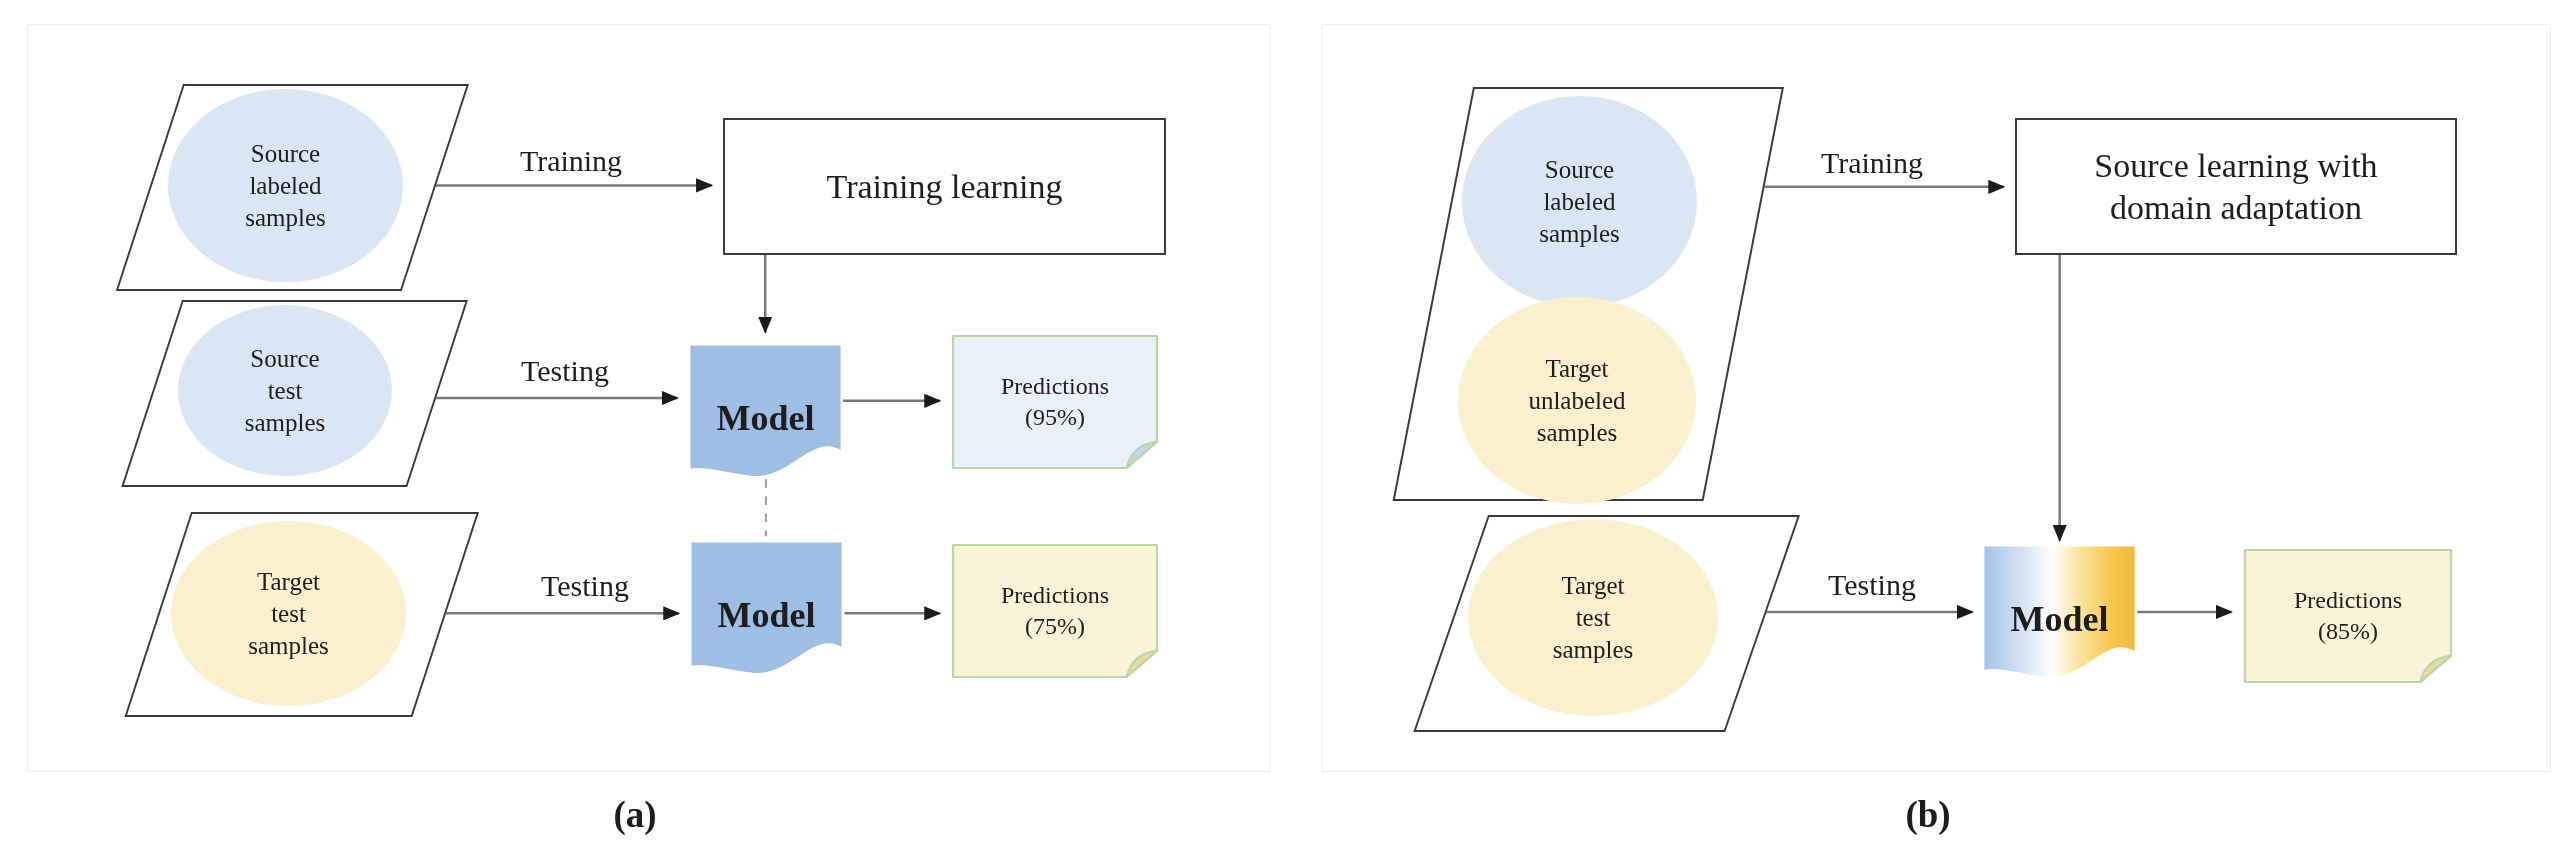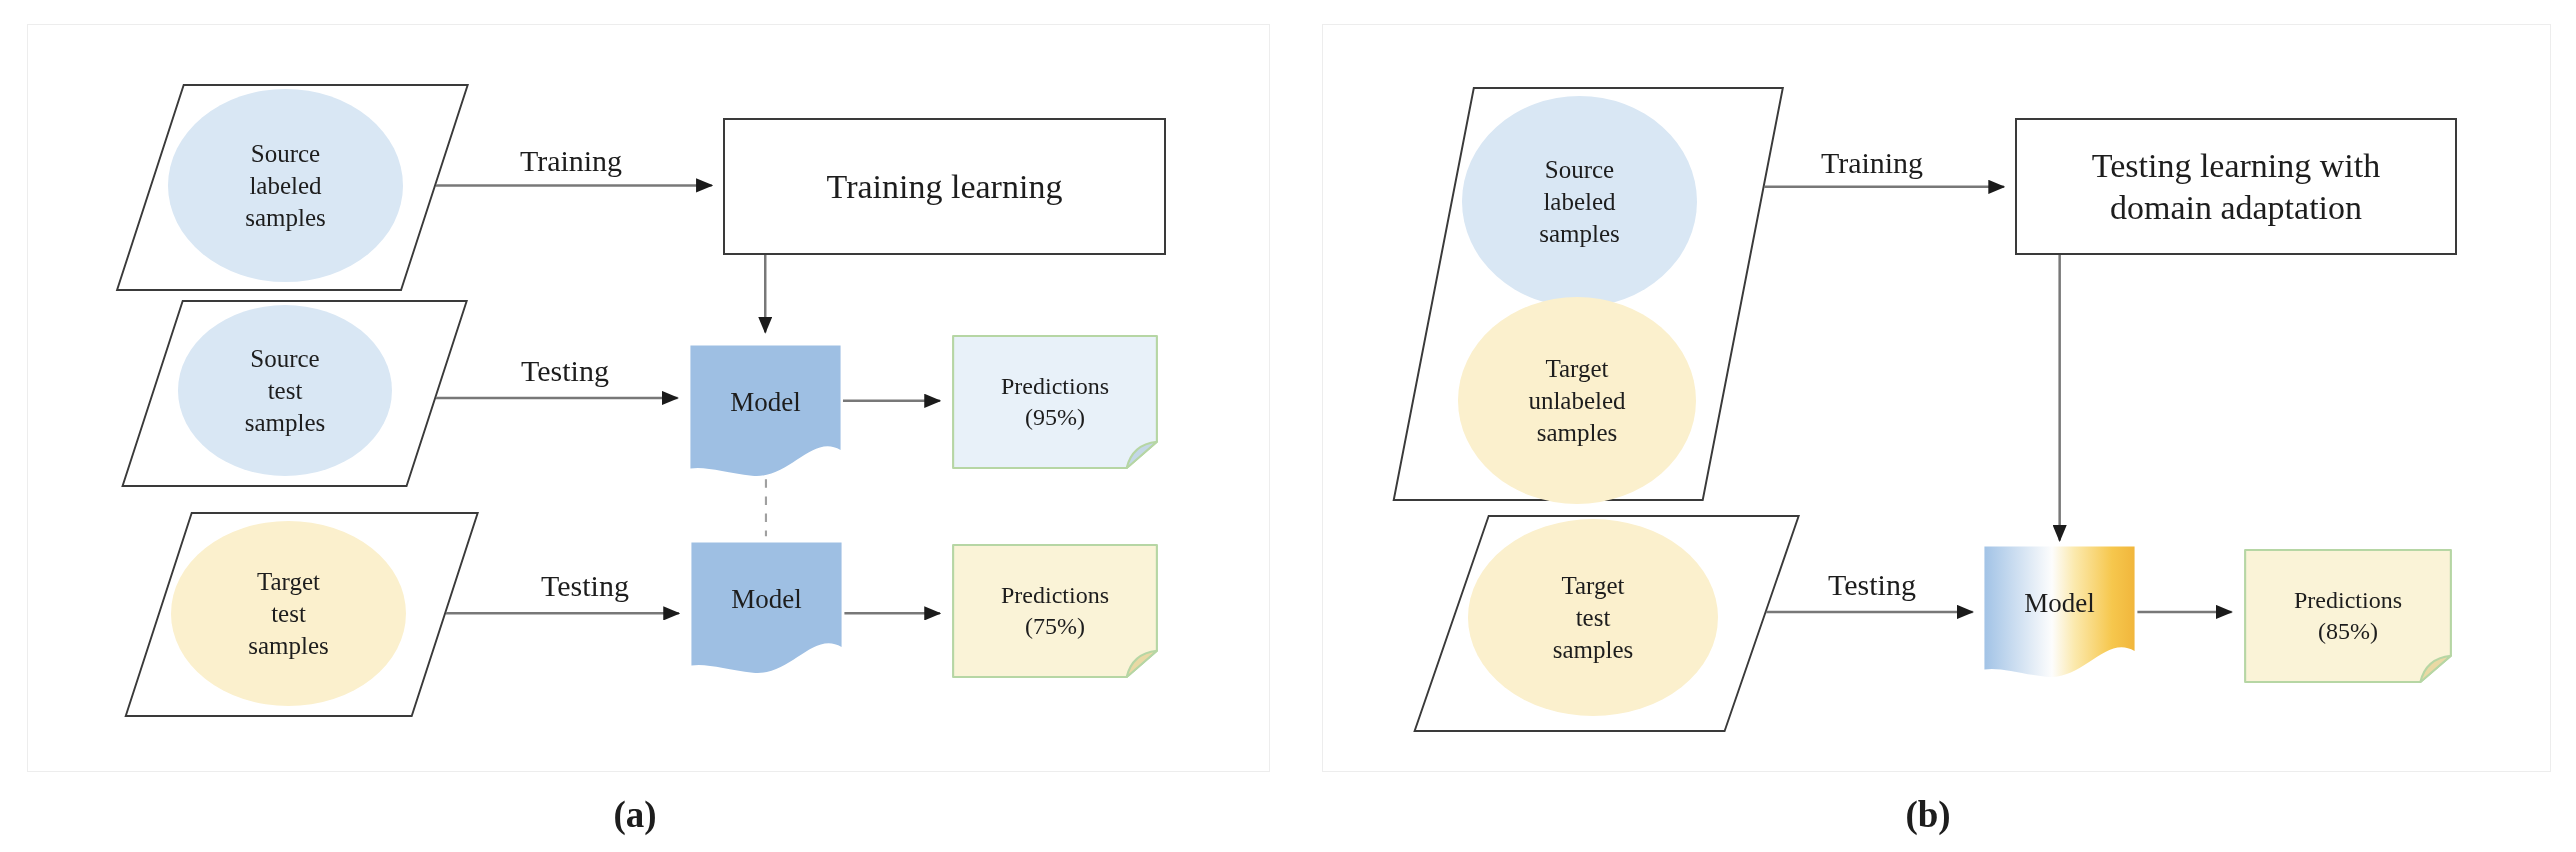--- a/index.html
+++ b/index.html
@@ -27,22 +27,23 @@
   .mlbox {
     position:absolute; background:#ffffff; border:2.9px solid var(--shape_border,#3a3a3a);
     display:flex; align-items:center; justify-content:center;
   }
   .mlbox span { white-space:pre-line; text-align:center; font-size:34px; line-height:1.22; }
 
   .model { position:absolute; width:153px; height:136px; }
   .model svg { position:absolute; left:0; top:0; width:100%; height:100%; }
   .doc-blue { fill:var(--model_blue,#9ebfe3); }
   .model .model-label {
-    position:absolute; left:50%; top:58px; transform:translate(-50%,-50%);
-    font-size:27px;
+    position:absolute; left:50%; top:74px; transform:translate(-50%,-50%);
+    font-size:36px;
+    font-weight:bold;
   }
 
   .note { position:absolute; }
   .note svg { position:absolute; left:0; top:0; width:100%; height:100%; }
   .note-body, .note-fold { stroke:var(--note_border,#b6d6a4); stroke-width:3; stroke-linejoin:round; }
   .note-blue   .note-body { fill:var(--note_blue,#e8f1f9); }
   .note-blue   .note-fold { fill:var(--note_blue_fold,#c3d7e6); }
   .note-yellow .note-body { fill:var(--note_yellow,#faf3d7); }
   .note-yellow .note-fold { fill:var(--note_yellow_fold,#e9d9a4); }
   .note .note-label {
@@ -151,21 +152,21 @@
 unlabeled
 samples</span>
   </div>
   <div class="ell yellow" style="left:1468px; top:519px; width:250px; height:197px;">
     <span>Target
 test
 samples</span>
   </div>
 
   <div class="mlbox" style="left:2015px; top:118px; width:438px; height:133px;">
-    <span>Testing learning with
+    <span>Source learning with
 domain adaptation</span>
   </div>
 
   <div class="model" style="left:1983px; top:545px;">
     <svg viewBox="0 0 214 190" preserveAspectRatio="none">
       <defs>
         <linearGradient id="gradB" x1="0%" y1="0%" x2="100%" y2="0%">
           <stop offset="0%" style="stop-color:var(--grad_blue,#a2c3e6)"></stop>
           <stop offset="45%" style="stop-color:var(--grad_white,#fdfdfd)"></stop>
           <stop offset="60%" style="stop-color:var(--grad_pale,#fbe9ad)"></stop>

